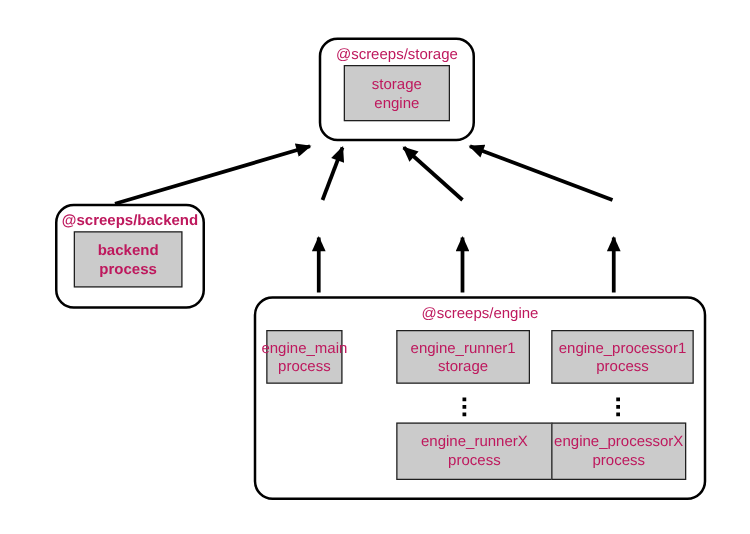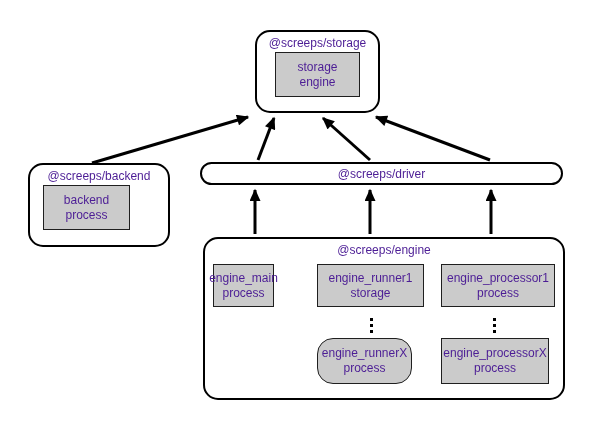--- a/index.html
+++ b/index.html
@@ -1,18 +1,18 @@
 <!DOCTYPE html>
 <html><head>
 <meta charset="utf-8">
 <style>
   html,body{margin:0;padding:0;background:#ffffff;}
   .canvas{
     position:relative;width:600px;height:427px;background:#ffffff;
-    font-family:"Liberation Sans", sans-serif;color:#4c1d95;overflow:hidden;
+    font-family:"Liberation Sans", sans-serif;color:#be185d;overflow:hidden;
   }
   .node{
     position:absolute;background:#ffffff;border:2px solid #000;
     border-radius:15px;box-sizing:border-box;
   }
   .node-title{
     text-align:center;font-size:12px;line-height:14px;padding-top:4px;
     white-space:pre-line;
   }
   .proc{
@@ -41,31 +41,28 @@
 <div class="canvas">
 
   <div class="node" style="left:255px;top:30px;width:125px;height:83px;">
     <div class="node-title">@screeps/storage</div>
     <div class="proc" style="left:18px;top:20px;width:85px;height:45px;">
       <span>storage
 engine</span>
     </div>
   </div>
 
-  <div class="node" style="left:28px;top:163px;width:142px;height:84px;">
+  <div class="node" style="left:44px;top:163px;width:120px;height:84px;font-weight:bold;">
     <div class="node-title">@screeps/backend</div>
     <div class="proc" style="left:13px;top:20px;width:87px;height:45px;">
       <span>backend
 process</span>
     </div>
   </div>
 
-  <div class="pill" style="left:200px;top:162px;width:363px;height:23px;">
-    <span>@screeps/driver</span>
-  </div>
 
   <div class="node" style="left:203px;top:237px;width:362px;height:163px;">
     <div class="node-title">@screeps/engine</div>
 
     <div class="proc" style="left:8px;top:25px;width:61px;height:43px;">
       <span>engine_main
 process</span>
     </div>
 
     <div class="proc" style="left:112px;top:25px;width:107px;height:43px;">
@@ -74,21 +71,21 @@
     </div>
 
     <div class="proc" style="left:236px;top:25px;width:114px;height:43px;text-align:center;">
       <span>engine_processor1
 process</span>
     </div>
 
     <div class="vdots" style="left:165px;top:79px;"></div>
     <div class="vdots" style="left:288px;top:79px;"></div>
 
-    <div class="proc" style="left:112px;top:99px;width:95px;height:46px;border-radius:16px;">
+    <div class="proc" style="left:112px;top:99px;width:125px;height:46px;">
       <span>engine_runnerX
 process</span>
     </div>
 
     <div class="proc" style="left:236px;top:99px;width:108px;height:46px;">
       <span>engine_processorX
 process</span>
     </div>
   </div>
 

